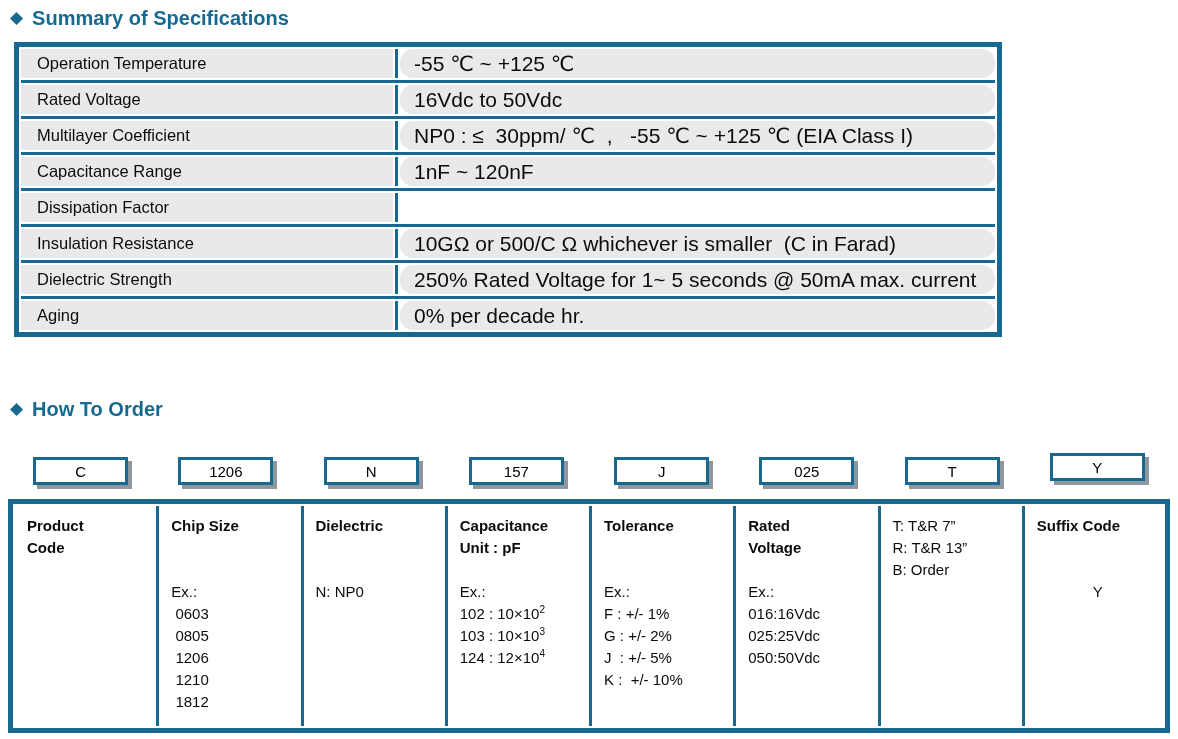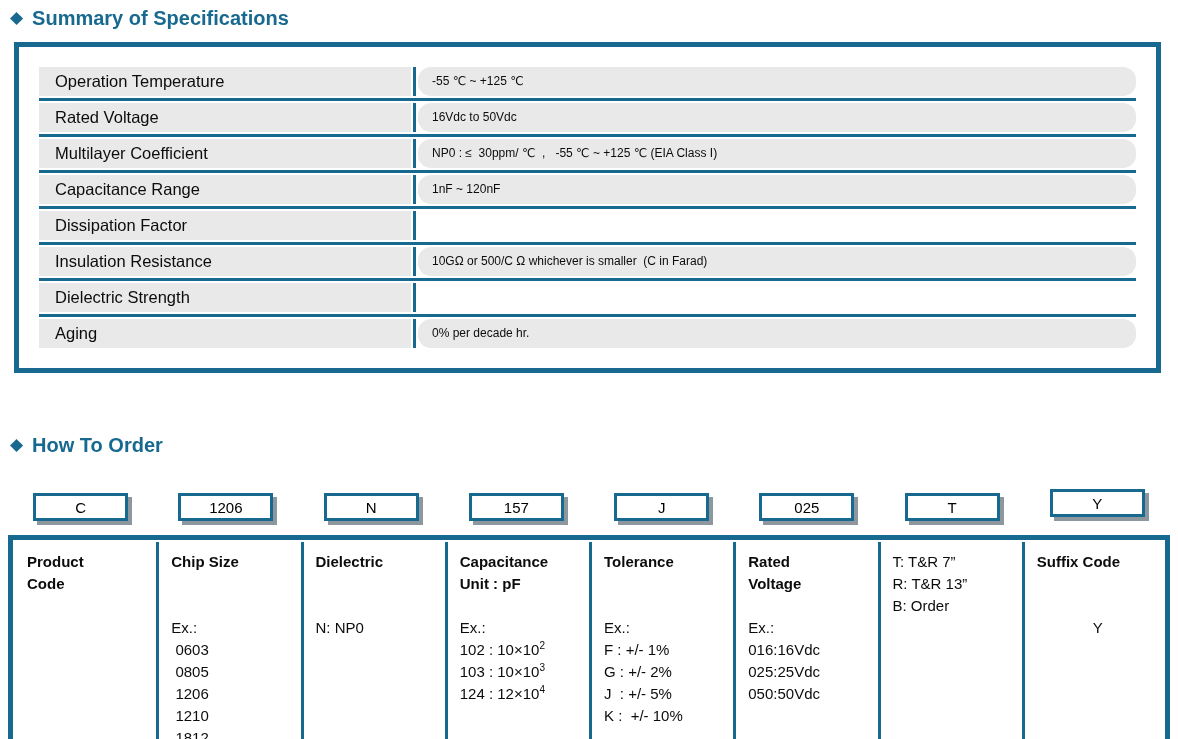--- a/index.html
+++ b/index.html
@@ -20,35 +20,35 @@
   
   .sec-title{
     margin:0 0 0 10px;
     font-size:20px;font-weight:bold;color:var(--accent);
     line-height:24px;display:flex;align-items:center;gap:9px;
   }
   .sec-title .diamond{font-size:17px;line-height:24px;}
 
   
   .spec-frame{
-    margin:12px 0 0 14px;width:1147px;
+    margin:12px 0 0 14px;width:988px;
     border:5px solid var(--accent);
-    background:#fff;padding:20px;
+    background:#fff;padding:2px;
   }
   .spec-row{display:flex;}
   .spec-label{
     width:372px;height:29px;line-height:29px;
     background:var(--row-bg);
     padding-left:16px;font-size:16.5px;white-space:pre;overflow:hidden;
   }
   .spec-vdiv{width:3px;background:var(--accent);margin:0 2px;}
   .spec-value{
     flex:1;height:29px;line-height:29px;
     background:var(--row-bg);
-    padding-left:14px;font-size:12px;white-space:pre;overflow:hidden;border-radius:13px;
+    padding-left:14px;font-size:21px;white-space:pre;overflow:hidden;border-radius:13px;
   }
   .spec-hsep{height:3px;background:var(--accent);margin:2px 0;}
 
   
   .title-order{margin-top:60px;}
 
   .codes-row{
     margin:36px 0 0 8px;width:1162px;height:32px;
     display:flex;
   }
@@ -122,20 +122,21 @@
     <div class="spec-hsep"></div>
     <div class="spec-row">
       <div class="spec-label">Insulation Resistance</div>
       <div class="spec-vdiv"></div>
       <div class="spec-value">10GΩ or 500/C Ω whichever is smaller  (C in Farad)</div>
     </div>
     <div class="spec-hsep"></div>
     <div class="spec-row">
       <div class="spec-label">Dielectric Strength</div>
       <div class="spec-vdiv"></div>
+      <div class="spec-value">250% Rated Voltage for 1~ 5 seconds @ 50mA max. current</div>
     </div>
     <div class="spec-hsep"></div>
     <div class="spec-row">
       <div class="spec-label">Aging</div>
       <div class="spec-vdiv"></div>
       <div class="spec-value">0% per decade hr.</div>
     </div>
   </div>
 
   <h2 class="sec-title title-order">

